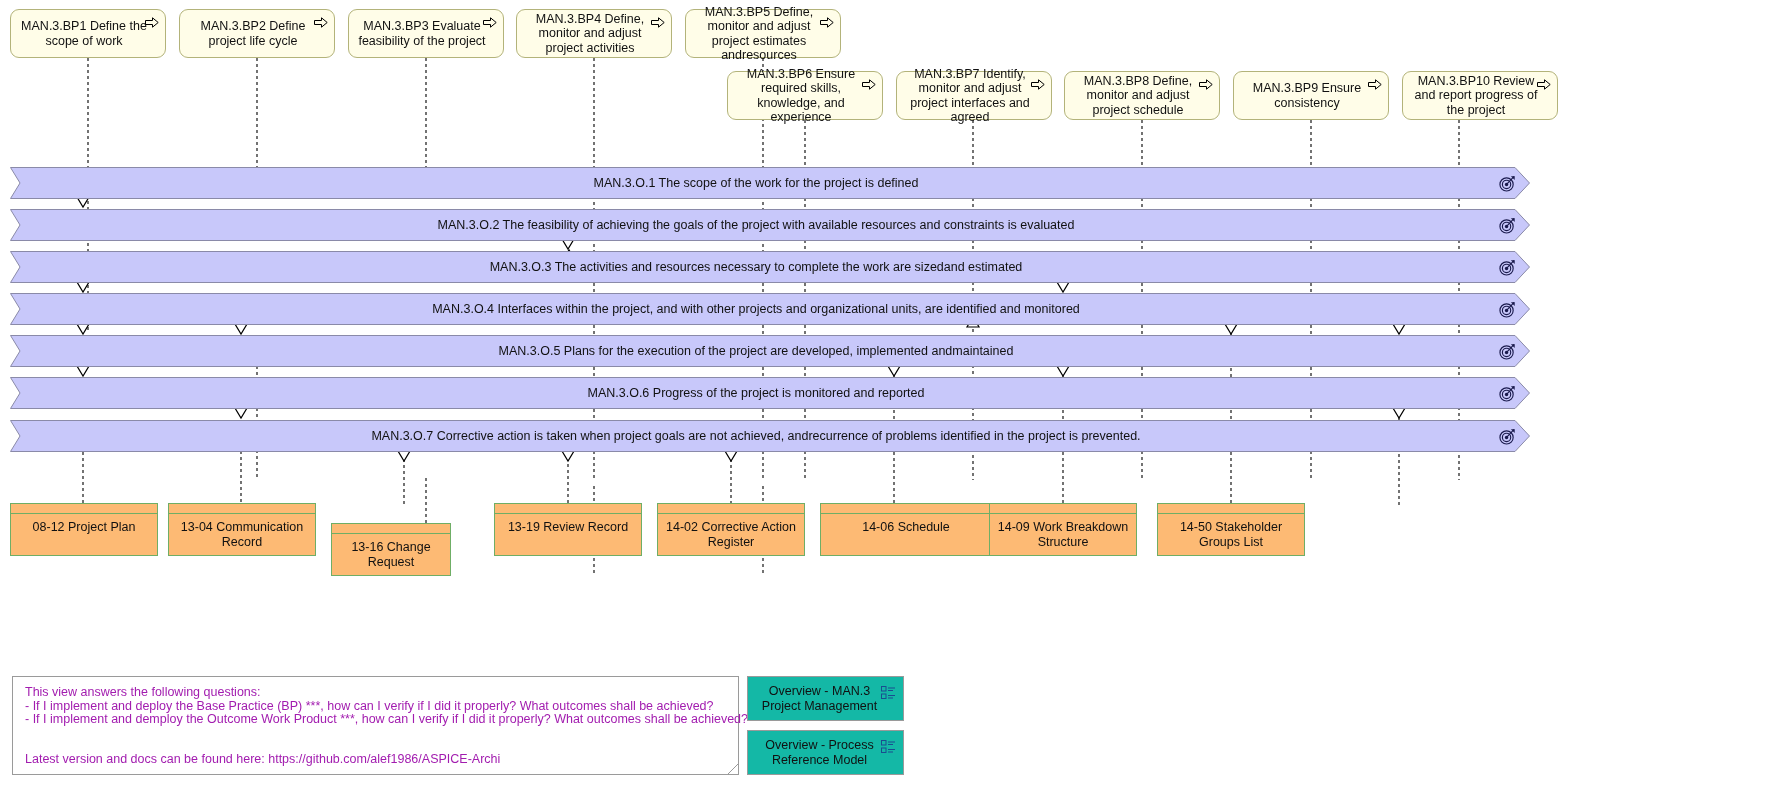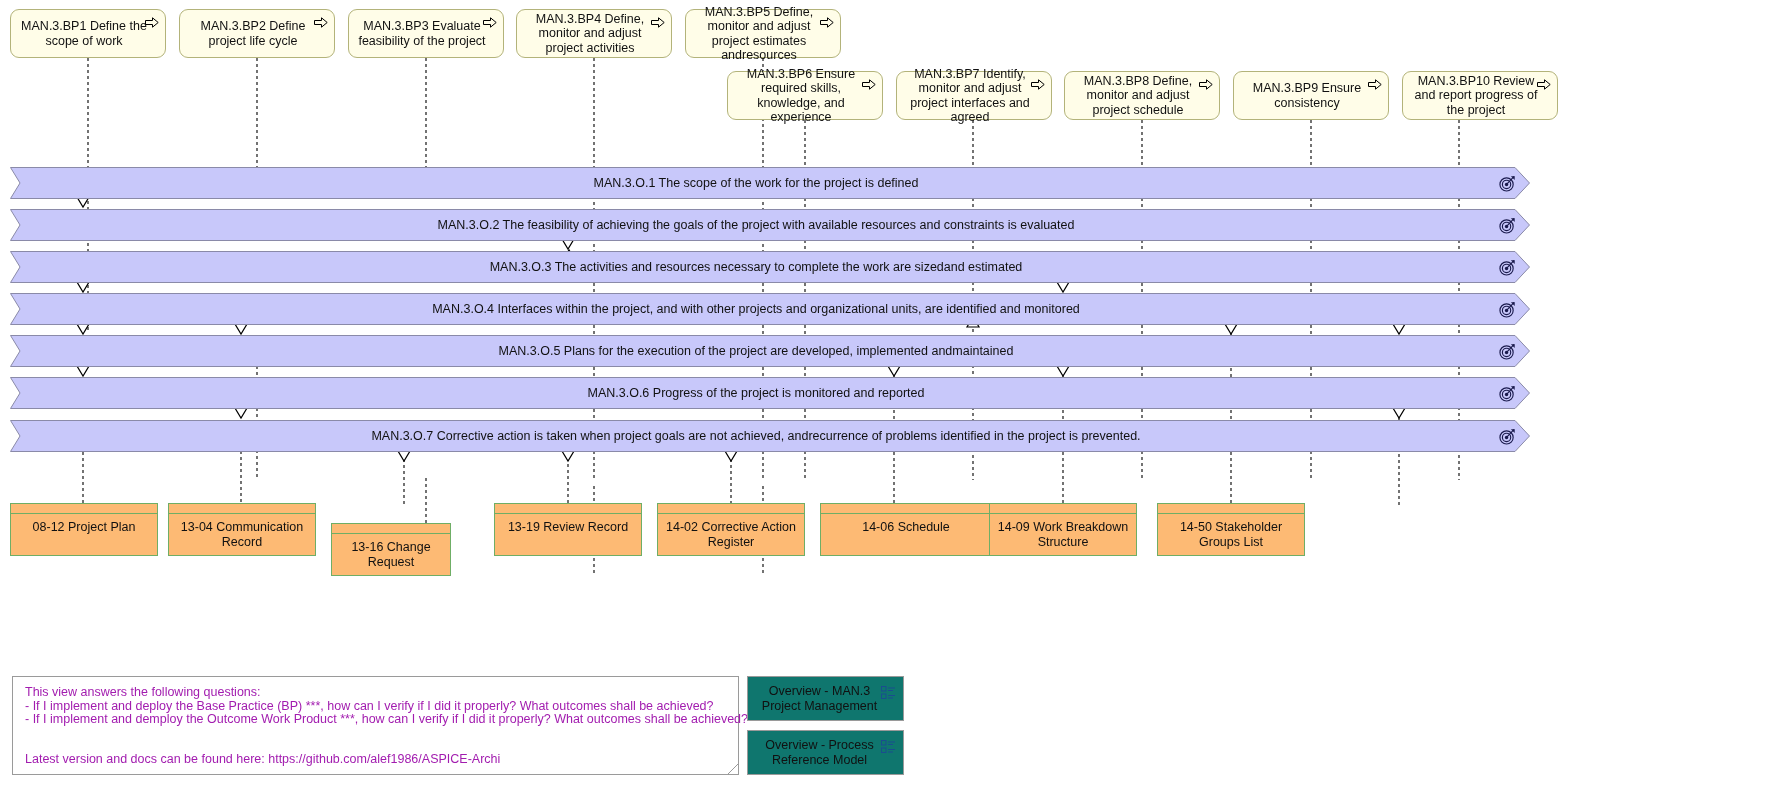--- a/index.html
+++ b/index.html
@@ -141,21 +141,21 @@
     right: -1px;
     bottom: -1px;
     width: 12px;
     height: 12px;
   }
 
   
   .ref-box {
     position: absolute;
     box-sizing: border-box;
-    background: #0f766e;
+    background: #14b8a6;
     border: 1px solid #9a9a9a;
     z-index: 3;
     display: flex;
     align-items: center;
     justify-content: center;
     padding: 2px 20px 2px 8px;
   }
   .ref-label {
     font-size: 12.5px;
     line-height: 15px;

